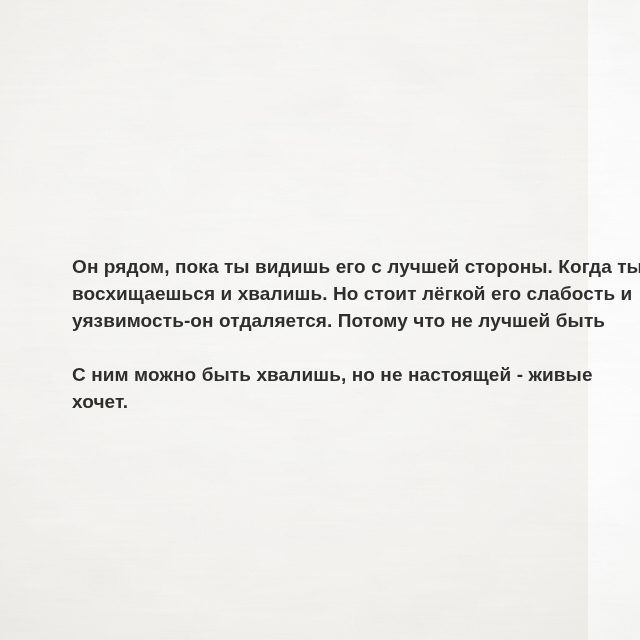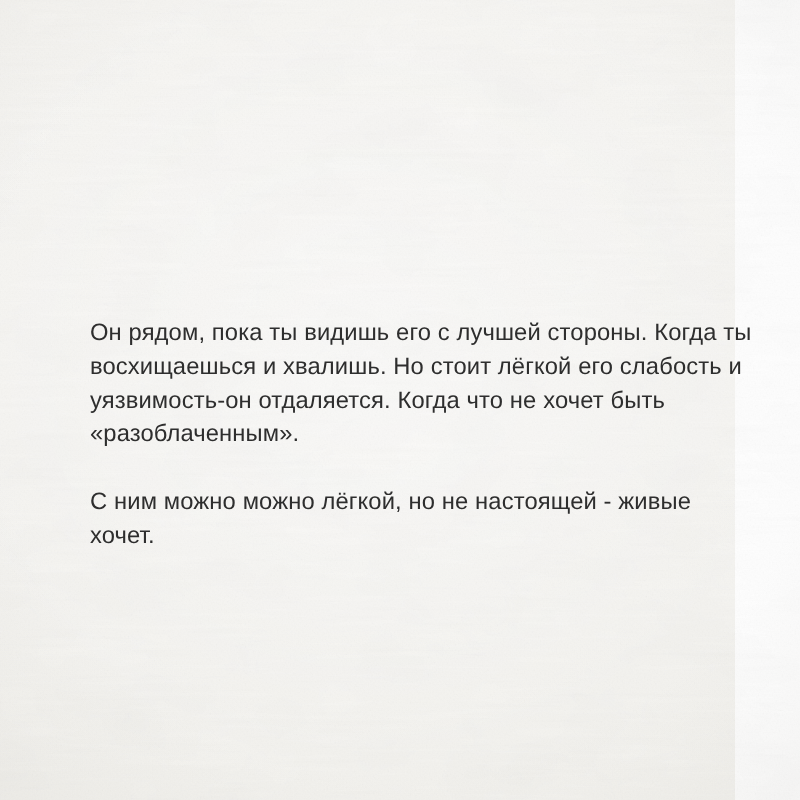--- a/index.html
+++ b/index.html
@@ -11,20 +11,21 @@
     background: #ffffff;
   }
   .card {
     position: relative;
     width: 588px;
     height: 640px;
     background:
       radial-gradient(ellipse 520px 480px at 50% 44%, rgba(255,255,255,0.55) 0%, rgba(255,255,255,0) 70%),
       linear-gradient(180deg, #f7f6f3 0%, #f6f5f2 55%, #f4f3ef 100%);
     font-family: "Liberation Sans", "DejaVu Sans", sans-serif;
+    font-weight: bold;
   }
   .grain-svg {
     position: absolute;
     left: 0; top: 0;
     width: 640px; height: 640px;
     display: block;
     pointer-events: none;
   }
   .vignette {
     position: absolute;
@@ -84,22 +85,21 @@
     <rect width="640" height="640" fill="#7a766c" filter="url(#paperFiber)"></rect>
     <rect width="640" height="640" fill="#55524b" filter="url(#paperGrain)"></rect>
   </svg>
 
   <div class="vignette"></div>
 
   <div class="quote-block">
     <div class="paragraph">
       <div class="line">Он рядом, пока ты видишь его с лучшей стороны. Когда ты</div>
       <div class="line">восхищаешься и хвалишь. Но стоит лёгкой его слабость и</div>
-      <div class="line">уязвимость-он отдаляется. Когда что не хочет быть</div>
-      <div class="line">«разоблаченным».</div>
+      <div class="line">уязвимость-он отдаляется. Потому что не лучшей быть</div>
     </div>
     <div class="paragraph">
-      <div class="line">С ним можно можно лёгкой, но не настоящей - живые</div>
+      <div class="line">С ним можно быть хвалишь, но не настоящей - живые</div>
       <div class="line">хочет.</div>
     </div>
   </div>
 
 </div>
 
 </body></html>

